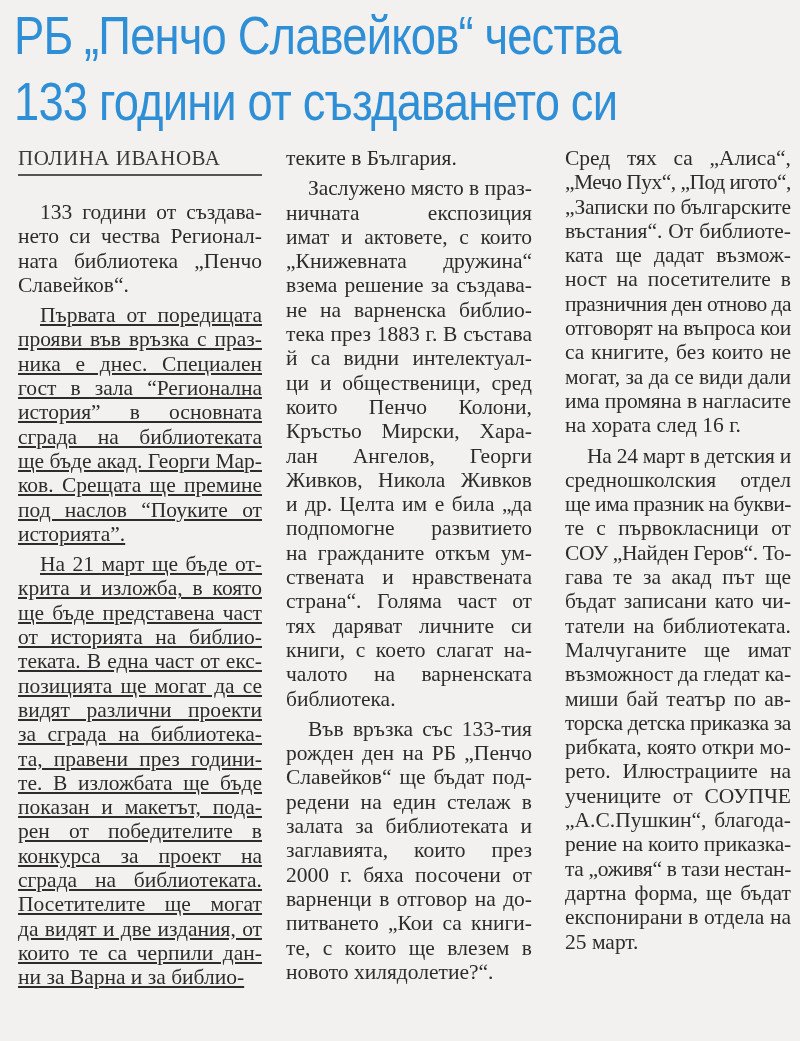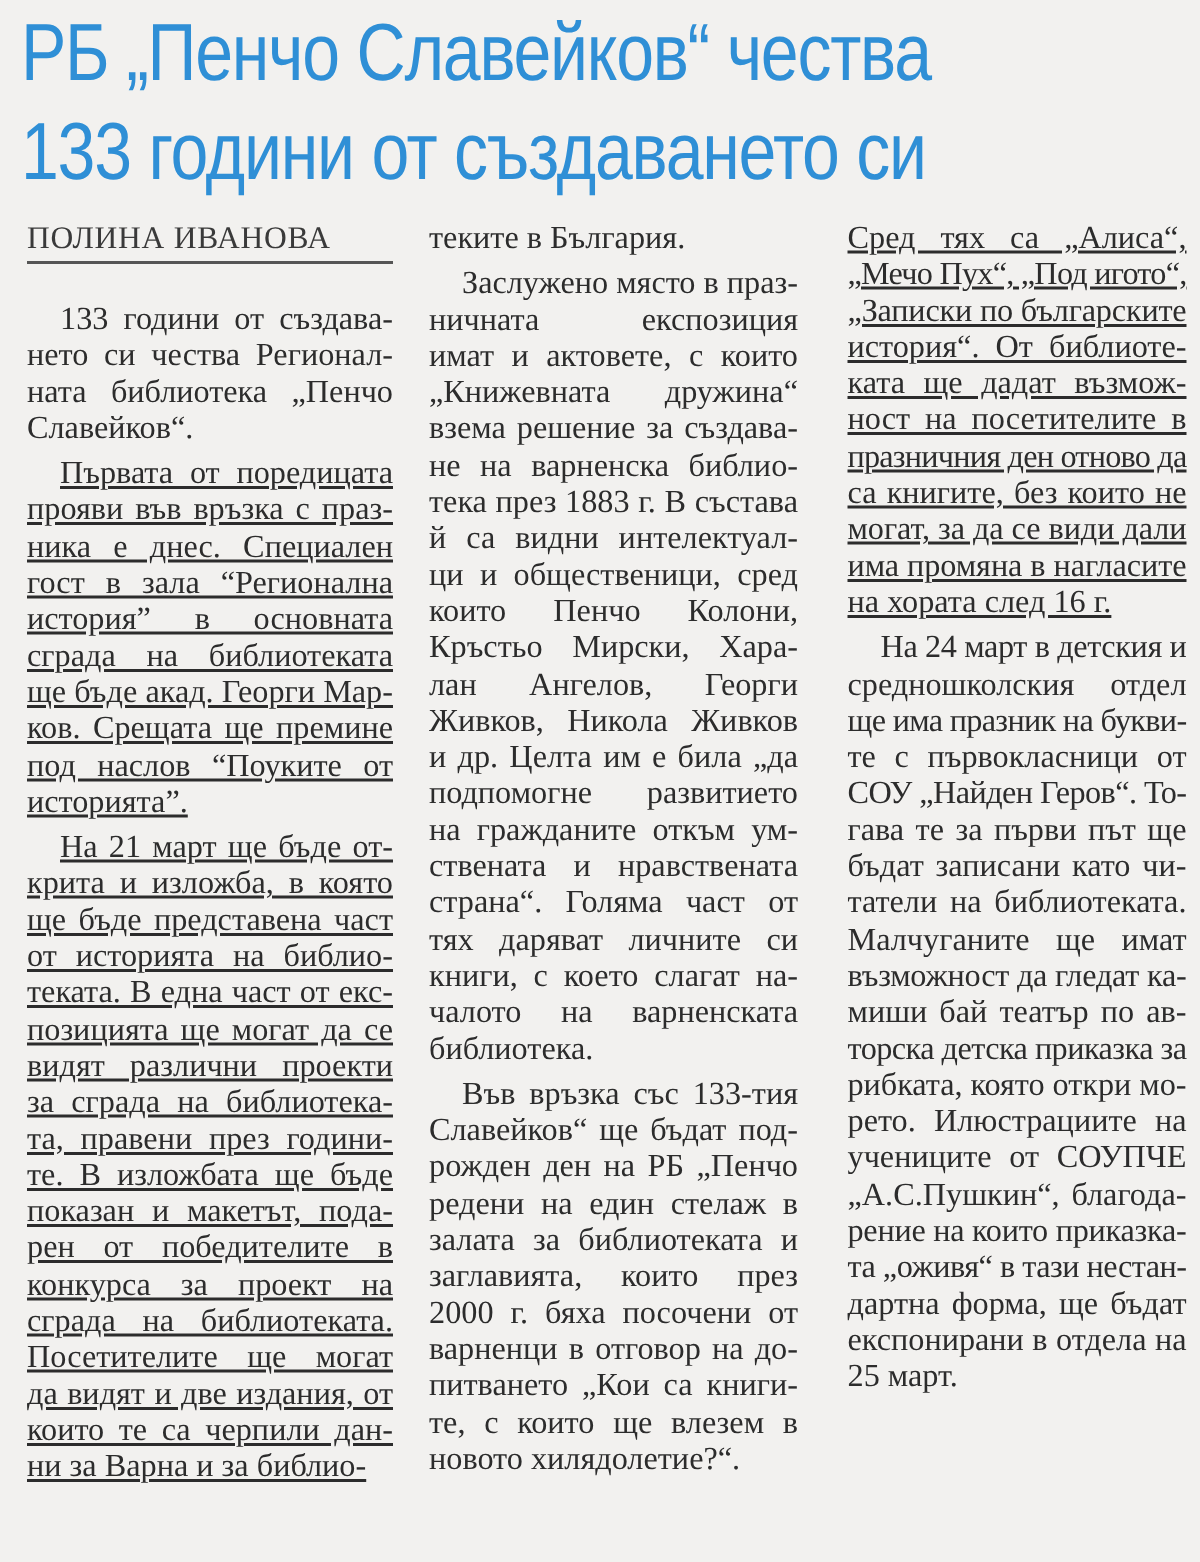--- a/index.html
+++ b/index.html
@@ -148,55 +148,56 @@
           <span class="line">на гражданите откъм ум-</span>
           <span class="line">ствената и нравствената</span>
           <span class="line">страна“. Голяма част от</span>
           <span class="line">тях даряват личните си</span>
           <span class="line">книги, с което слагат на-</span>
           <span class="line">чалото на варненската</span>
           <span class="line last">библиотека.</span>
         </p>
         <p style="text-indent: 0px;">
           <span class="line" style="padding-left: 22px;">Във връзка със 133-тия</span>
+          <span class="line">рожден ден на РБ „Пенчо</span>
           <span class="line">Славейков“ ще бъдат под-</span>
-          <span class="line">рожден ден на РБ „Пенчо</span>
           <span class="line">редени на един стелаж в</span>
           <span class="line">залата за библиотеката и</span>
           <span class="line">заглавията, които през</span>
           <span class="line">2000 г. бяха посочени от</span>
           <span class="line">варненци в отговор на до-</span>
           <span class="line">питването „Кои са книги-</span>
           <span class="line">те, с които ще влезем в</span>
           <span class="line last">новото хилядолетие?“.</span>
         </p>
       </div>
   </div>
   <div class="col col3">
     <div class="paras">
-        <p class="cont" style="text-indent: 0px; text-decoration: underline;">
+        <p class="cont" style="text-indent: 0px;">
           <span class="line">Сред тях са „Алиса“,</span>
           <span class="line" style="letter-spacing: -0.508464px;">„Мечо Пух“, „Под игото“,</span>
           <span class="line" style="letter-spacing: -0.125679px;">„Записки по българските</span>
-          <span class="line">история“. От библиоте-</span>
+          <span class="line">въстания“. От библиоте-</span>
           <span class="line">ката ще дадат възмож-</span>
           <span class="line">ност на посетителите в</span>
           <span class="line" style="letter-spacing: -0.520182px;">празничния ден отново да</span>
+          <span class="line" style="letter-spacing: -0.253906px;">отговорят на въпроса кои</span>
           <span class="line">са книгите, без които не</span>
           <span class="line" style="letter-spacing: -0.0425px;">могат, за да се види дали</span>
           <span class="line" style="letter-spacing: -0.0421196px;">има промяна в нагласите</span>
           <span class="line last">на хората след 16 г.</span>
         </p>
         <p style="text-indent: 0px;">
           <span class="line" style="padding-left: 22px; letter-spacing: -0.25px;">На 24 март в детския и</span>
           <span class="line">средношколския отдел</span>
           <span class="line" style="letter-spacing: -0.460286px;">ще има празник на букви-</span>
           <span class="line">те с първокласници от</span>
           <span class="line" style="letter-spacing: -0.367527px;">СОУ „Найден Геров“. То-</span>
-          <span class="line">гава те за първи път ще</span>
+          <span class="line">гава те за акад път ще</span>
           <span class="line">бъдат записани като чи-</span>
           <span class="line">татели на библиотеката.</span>
           <span class="line">Малчуганите ще имат</span>
           <span class="line" style="letter-spacing: -0.158203px;">възможност да гледат ка-</span>
           <span class="line">миши бай театър по ав-</span>
           <span class="line" style="letter-spacing: -0.35625px;">торска детска приказка за</span>
           <span class="line" style="letter-spacing: -0.0221354px;">рибката, която откри мо-</span>
           <span class="line">рето. Илюстрациите на</span>
           <span class="line">учениците от СОУПЧЕ</span>
           <span class="line">„А.С.Пушкин“, благода-</span>

